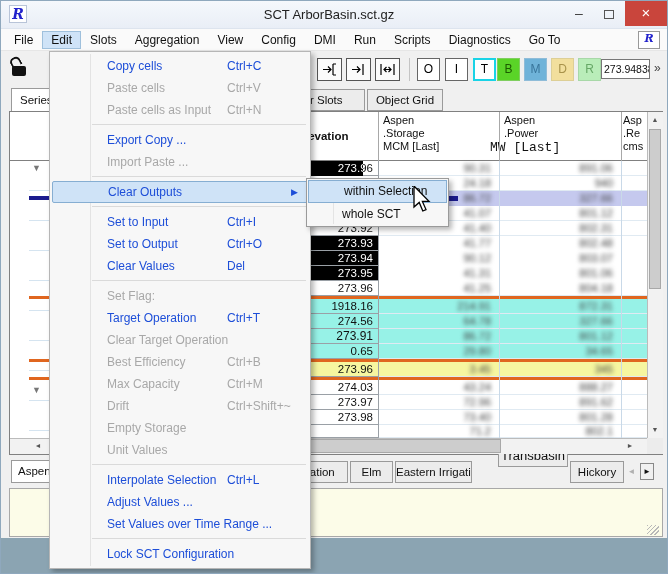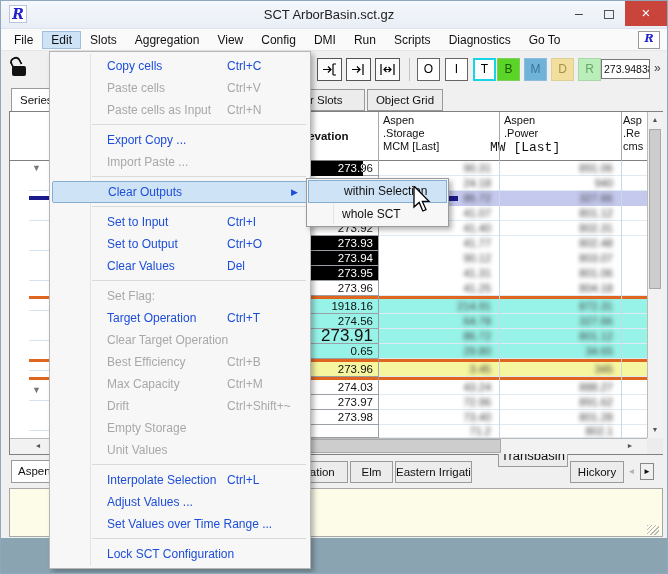--- a/index.html
+++ b/index.html
@@ -180,21 +180,21 @@
       <div style="position: absolute; left: 117px; top: 0px; width: 121px; height: 15px; line-height: 14px; text-align: right; box-sizing: border-box; padding-right: 8px; font-size: 11px; color: rgb(60, 60, 60); filter: blur(2.3px);">214.91</div>
       <div style="position: absolute; left: 238px; top: 0px; width: 122px; height: 15px; line-height: 14px; text-align: right; box-sizing: border-box; padding-right: 8px; font-size: 11px; color: rgb(60, 60, 60); filter: blur(2.3px);">872.31</div>
     </div>
     <div style="position: absolute; left: 260px; top: 313px; width: 386px; height: 15px; background: rgb(151, 242, 231); z-index: 1;">
       <div style="position: absolute; left: 0px; top: 0px; width: 117px; height: 15px; line-height: 14px; text-align: right; box-sizing: border-box; padding-right: 5px; font-size: 11.5px; border-bottom: 1px solid rgb(154, 160, 166);">274.56</div>
       <div style="position: absolute; left: 117px; top: 0px; width: 269px; height: 15px; line-height: 14px; text-align: right; box-sizing: border-box; border-bottom: 1px solid rgb(224, 234, 242);"></div>
       <div style="position: absolute; left: 117px; top: 0px; width: 121px; height: 15px; line-height: 14px; text-align: right; box-sizing: border-box; padding-right: 8px; font-size: 11px; color: rgb(60, 60, 60); filter: blur(2.3px);">64.78</div>
       <div style="position: absolute; left: 238px; top: 0px; width: 122px; height: 15px; line-height: 14px; text-align: right; box-sizing: border-box; padding-right: 8px; font-size: 11px; color: rgb(60, 60, 60); filter: blur(2.3px);">327.66</div>
     </div>
     <div style="position: absolute; left: 260px; top: 328px; width: 386px; height: 15px; background: rgb(151, 242, 231); z-index: 1;">
-      <div style="position: absolute; left: 0px; top: 0px; width: 117px; height: 15px; line-height: 14px; text-align: right; box-sizing: border-box; padding-right: 5px; font-size: 17px; border-bottom: 1px solid rgb(154, 160, 166);">273.91</div>
+      <div style="position: absolute; left: 0px; top: 0px; width: 117px; height: 15px; line-height: 14px; text-align: right; box-sizing: border-box; padding-right: 5px; font-size: 12px; border-bottom: 1px solid rgb(154, 160, 166);">273.91</div>
       <div style="position: absolute; left: 117px; top: 0px; width: 269px; height: 15px; line-height: 14px; text-align: right; box-sizing: border-box; border-bottom: 1px solid rgb(224, 234, 242);"></div>
       <div style="position: absolute; left: 117px; top: 0px; width: 121px; height: 15px; line-height: 14px; text-align: right; box-sizing: border-box; padding-right: 8px; font-size: 11px; color: rgb(60, 60, 60); filter: blur(2.3px);">86.72</div>
       <div style="position: absolute; left: 238px; top: 0px; width: 122px; height: 15px; line-height: 14px; text-align: right; box-sizing: border-box; padding-right: 8px; font-size: 11px; color: rgb(60, 60, 60); filter: blur(2.3px);">801.12</div>
     </div>
     <div style="position: absolute; left: 260px; top: 343px; width: 386px; height: 15px; background: rgb(151, 242, 231); z-index: 1;">
       <div style="position: absolute; left: 0px; top: 0px; width: 117px; height: 15px; line-height: 14px; text-align: right; box-sizing: border-box; padding-right: 5px; font-size: 11.5px; border-bottom: 1px solid rgb(154, 160, 166);">0.65</div>
       <div style="position: absolute; left: 117px; top: 0px; width: 269px; height: 15px; line-height: 14px; text-align: right; box-sizing: border-box; border-bottom: 1px solid rgb(224, 234, 242);"></div>
       <div style="position: absolute; left: 117px; top: 0px; width: 121px; height: 15px; line-height: 14px; text-align: right; box-sizing: border-box; padding-right: 8px; font-size: 11px; color: rgb(60, 60, 60); filter: blur(2.3px);">29.80</div>
       <div style="position: absolute; left: 238px; top: 0px; width: 122px; height: 15px; line-height: 14px; text-align: right; box-sizing: border-box; padding-right: 8px; font-size: 11px; color: rgb(60, 60, 60); filter: blur(2.3px);">34.65</div>
     </div>

